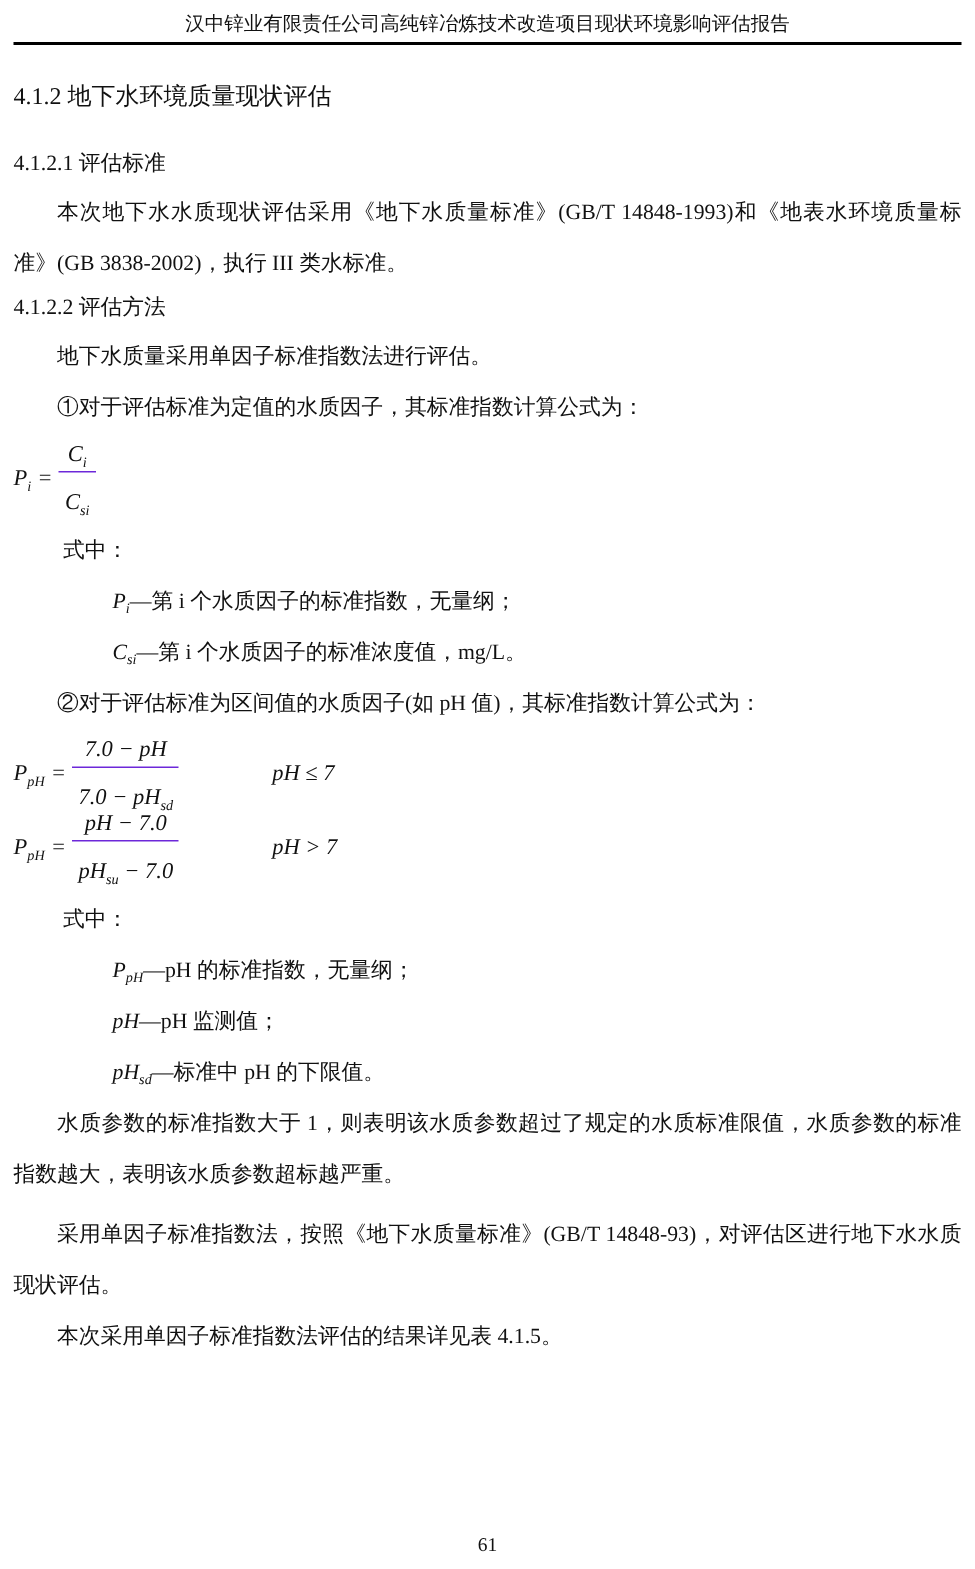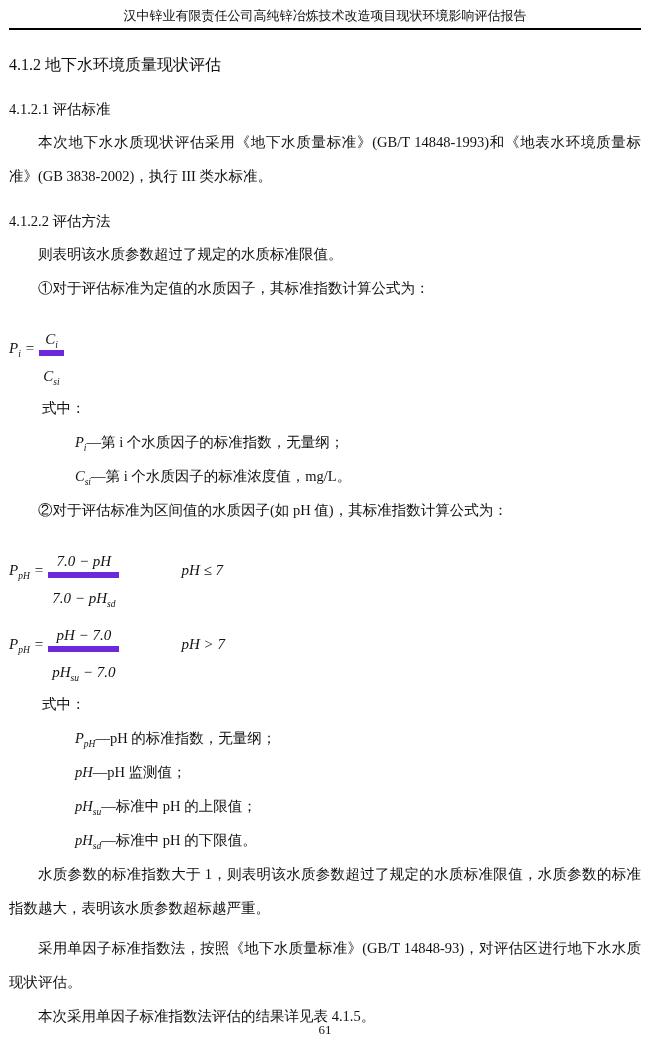--- a/index.html
+++ b/index.html
@@ -37,21 +37,21 @@
     line-height: 20px;
   }
   
   .para {
     font-size: 14.5px;
     line-height: 34px;
     text-align: justify;
   }
   .indent { text-indent: 2em; }
   .mt6  { margin-top: 6px; }
-  .mt2  { margin-top: 18px; }
+  .mt2  { margin-top: 2px; }
   .big-gap { margin-top: 42px; }
   
   .where-label {
     font-size: 14.5px;
     line-height: 34px;
     margin-left: 33px;
   }
   .def-line {
     font-size: 14.5px;
     line-height: 34px;
@@ -78,22 +78,21 @@
   }
   .eq-sign { padding: 0 5px; }
   .fraction {
     display: inline-block;
     vertical-align: middle;
     text-align: center;
   }
   .fraction .num {
     display: block;
     padding: 0 4px 2px 4px;
-    border-bottom: 6px solid #6d28d9;
-    margin-top: 20px;
+    border-bottom: 1px solid #6d28d9;
   }
   .fraction .den {
     display: block;
     padding: 12px 4px 0 4px;
   }
   .condition {
     margin-left: 62px;
     font-style: italic;
   }
   
@@ -116,21 +115,21 @@
   </div>
 
   <div class="h-level2">4.1.2  地下水环境质量现状评估</div>
 
   <div class="h-level3">4.1.2.1  评估标准</div>
 
   <p class="para indent mt6">本次地下水水质现状评估采用《地下水质量标准》(GB/T 14848-1993)和《地表水环境质量标准》(GB 3838-2002)，执行 III 类水标准。</p>
 
   <div class="h-level3 mt2">4.1.2.2  评估方法</div>
 
-  <p class="para indent mt6">则表明该水质参数超过了规定的水质标准限值。</p>
+  <p class="para indent mt6">地下水质量采用单因子标准指数法进行评估。</p>
 
   <p class="para indent">①对于评估标准为定值的水质因子，其标准指数计算公式为：</p>
 
   <div class="formula-block">
     <div class="formula-row">
       <span><span class="vit">P</span><sub class="vsub">i</sub></span>
       <span class="eq-sign">=</span>
       <span class="fraction">
         <span class="num"><span class="vit">C</span><sub class="vsub">i</sub></span>
         <span class="den"><span class="vit">C</span><sub class="vsub">si</sub></span>
@@ -172,23 +171,20 @@
 
   <div class="where-label">式中：</div>
 
   <div class="def-line">
     <span class="vit">P</span><sub class="vsub">pH</sub><span>—pH 的标准指数，无量纲；</span>
   </div>
   <div class="def-line">
     <span class="vit">pH</span><sub class="vsub"></sub><span>—pH 监测值；</span>
   </div>
   <div class="def-line">
-    <span class="vit">pH</span><sub class="vsub">su</sub><span>—标准中 pH 的上限值；</span>
-  </div>
-  <div class="def-line">
     <span class="vit">pH</span><sub class="vsub">sd</sub><span>—标准中 pH 的下限值。</span>
   </div>
 
   <p class="para indent">水质参数的标准指数大于 1，则表明该水质参数超过了规定的水质标准限值，水质参数的标准指数越大，表明该水质参数超标越严重。</p>
 
 
   <p class="para indent mt6">采用单因子标准指数法，按照《地下水质量标准》(GB/T 14848-93)，对评估区进行地下水水质现状评估。</p>
 
   <p class="para indent">本次采用单因子标准指数法评估的结果详见表 4.1.5。</p>
 

